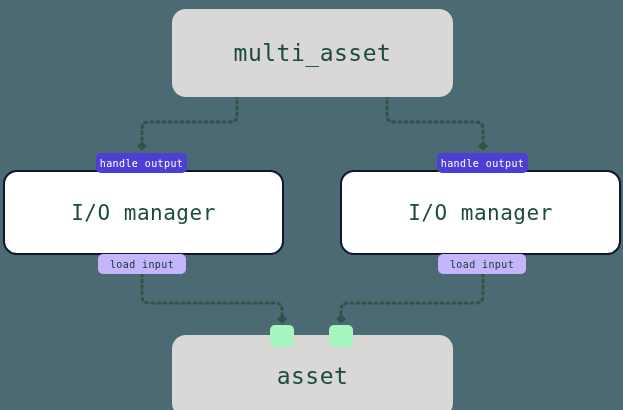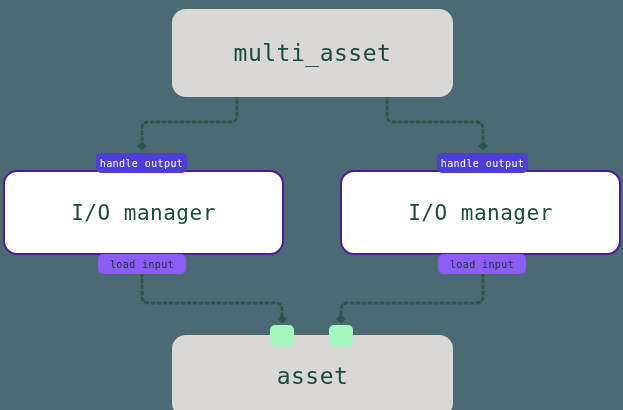--- a/index.html
+++ b/index.html
@@ -37,21 +37,21 @@
     border-radius: 14px;
     display: flex;
     align-items: center;
     justify-content: center;
   }
   .node-asset-group {
     background: #d9d8d6;
   }
   .node-io {
     background: #ffffff;
-    border: 2px solid #4c1d95;
+    border: 2px solid #0f172a;
   }
   .node-title {
     color: #1d4b3f;
     font-size: 23px;
     letter-spacing: 0.5px;
     white-space: nowrap;
     user-select: none;
   }
   .node-title.small {
     font-size: 21px;
@@ -68,21 +68,21 @@
     font-size: 10px;
     letter-spacing: 0.4px;
     white-space: nowrap;
     height: 20px;
   }
   .badge-out {
     background: #4b3fd4;
     color: #ffffff;
   }
   .badge-in {
-    background: #8b5cf6;
+    background: #c4b5fd;
     color: #12382f;
     text-align: center;
   }
   .badge-blank {
     background: #a5f7bf;
     border-radius: 5px;
   }
 
   
   #node-multi-asset {

